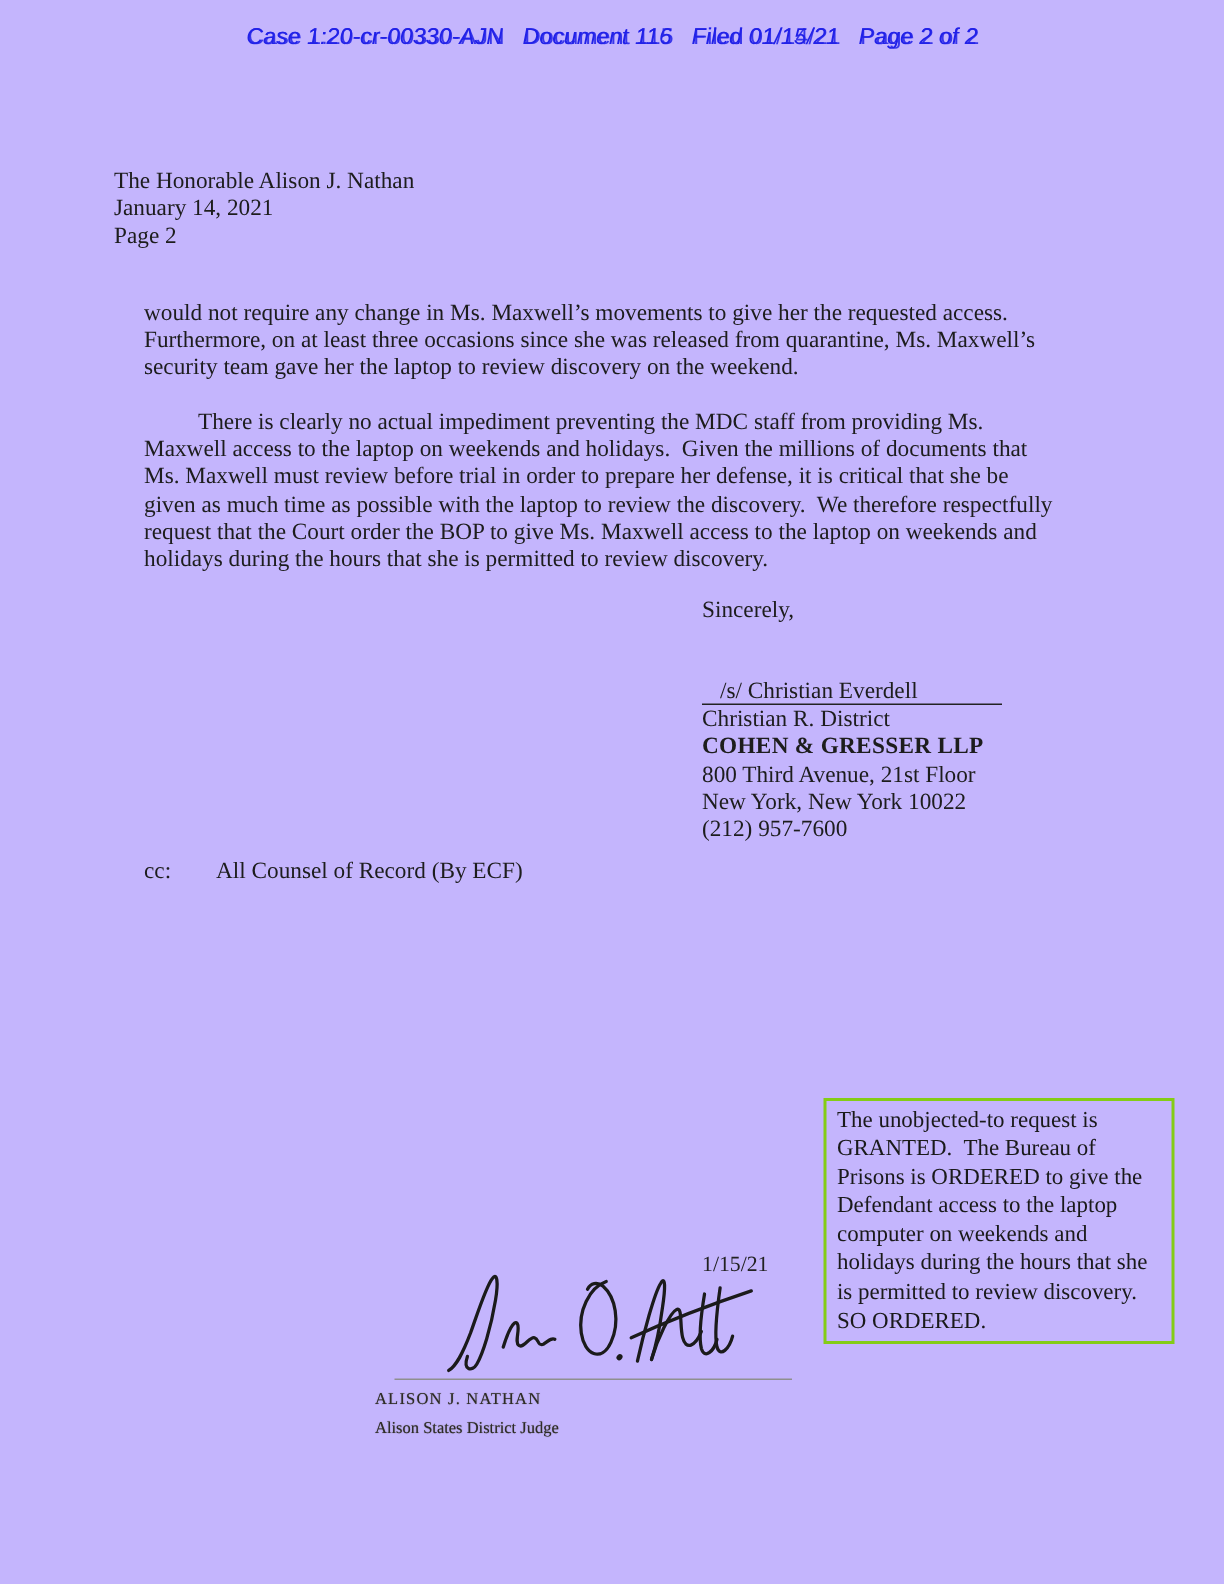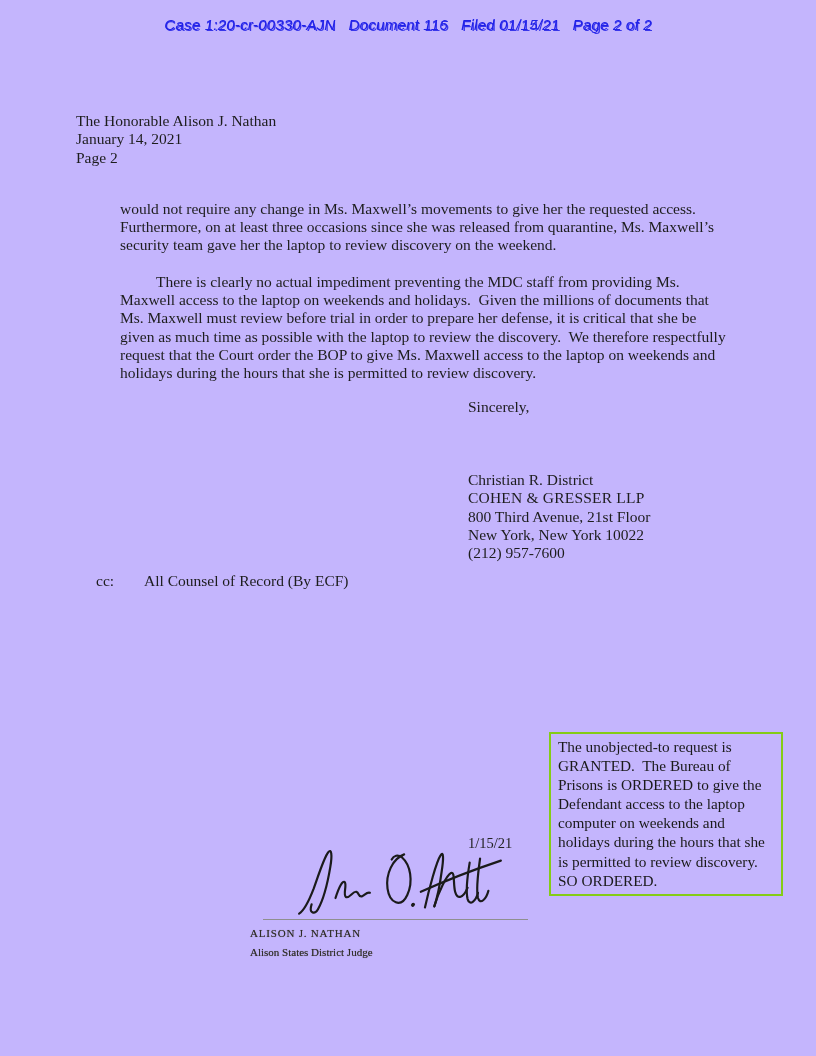--- a/index.html
+++ b/index.html
@@ -16,37 +16,36 @@
   .stamp.under { transform:translate(1px,0.5px); opacity:0.85; }
 
   .letterhead {
     position:absolute; left:76px; top:112px;
     font-size:15.5px; line-height:18.3px; white-space:pre-line;
   }
   .bodypara {
     position:absolute; left:96px; width:655px;
     font-size:15.5px; line-height:18.2px; white-space:pre-line;
     text-align:left;
-    margin-left:24px;
   }
   .para1 { top:200px; }
   .para2 { top:273px; text-indent:36px; }
 
   .sincerely { position:absolute; left:468px; top:398px; font-size:15.5px; }
 
   .sline {
     position:absolute; left:468px; top:452px; width:200px; height:18px;
     border-bottom:1.2px solid #222; font-size:15.5px; padding-left:12px;
     box-sizing:border-box; white-space:pre;
   }
   .sigblock {
     position:absolute; left:468px; top:471px;
     font-size:15.5px; line-height:18.3px;
   }
-  .sigblock .firm { font-weight:normal; letter-spacing:0.2px; }
+  .sigblock .firm { font-weight:bold; letter-spacing:0.2px;text-align:right; }
 
   .ccrow { position:absolute; left:96px; top:572px; font-size:15.5px; }
   .ccrow .cclabel { display:inline-block; width:48px; }
 
   .orderbox {
     position:absolute; left:549px; top:732px; width:234px; height:164px;
     box-sizing:border-box; border:2px solid #84cc16;
     padding:3px 6px 0 7px;
     font-size:15.3px; line-height:19.1px; white-space:pre-line;
     color:#1a1a1a;
@@ -83,20 +82,21 @@
 
   <div class="bodypara para2">There is clearly no actual impediment preventing the MDC staff from providing Ms.
 Maxwell access to the laptop on weekends and holidays.&nbsp; Given the millions of documents that
 Ms. Maxwell must review before trial in order to prepare her defense, it is critical that she be
 given as much time as possible with the laptop to review the discovery.&nbsp; We therefore respectfully
 request that the Court order the BOP to give Ms. Maxwell access to the laptop on weekends and
 holidays during the hours that she is permitted to review discovery.</div>
 
   <div class="sincerely">Sincerely,</div>
 
+  <div class="sline">/s/ Christian Everdell</div>
 
   <div class="sigblock">
     <div>Christian R. District</div>
     <div class="firm">COHEN &amp; GRESSER LLP</div>
     <div>800 Third Avenue, 21st Floor</div>
     <div>New York, New York 10022</div>
     <div>(212) 957-7600</div>
   </div>
 
   <div class="ccrow">

